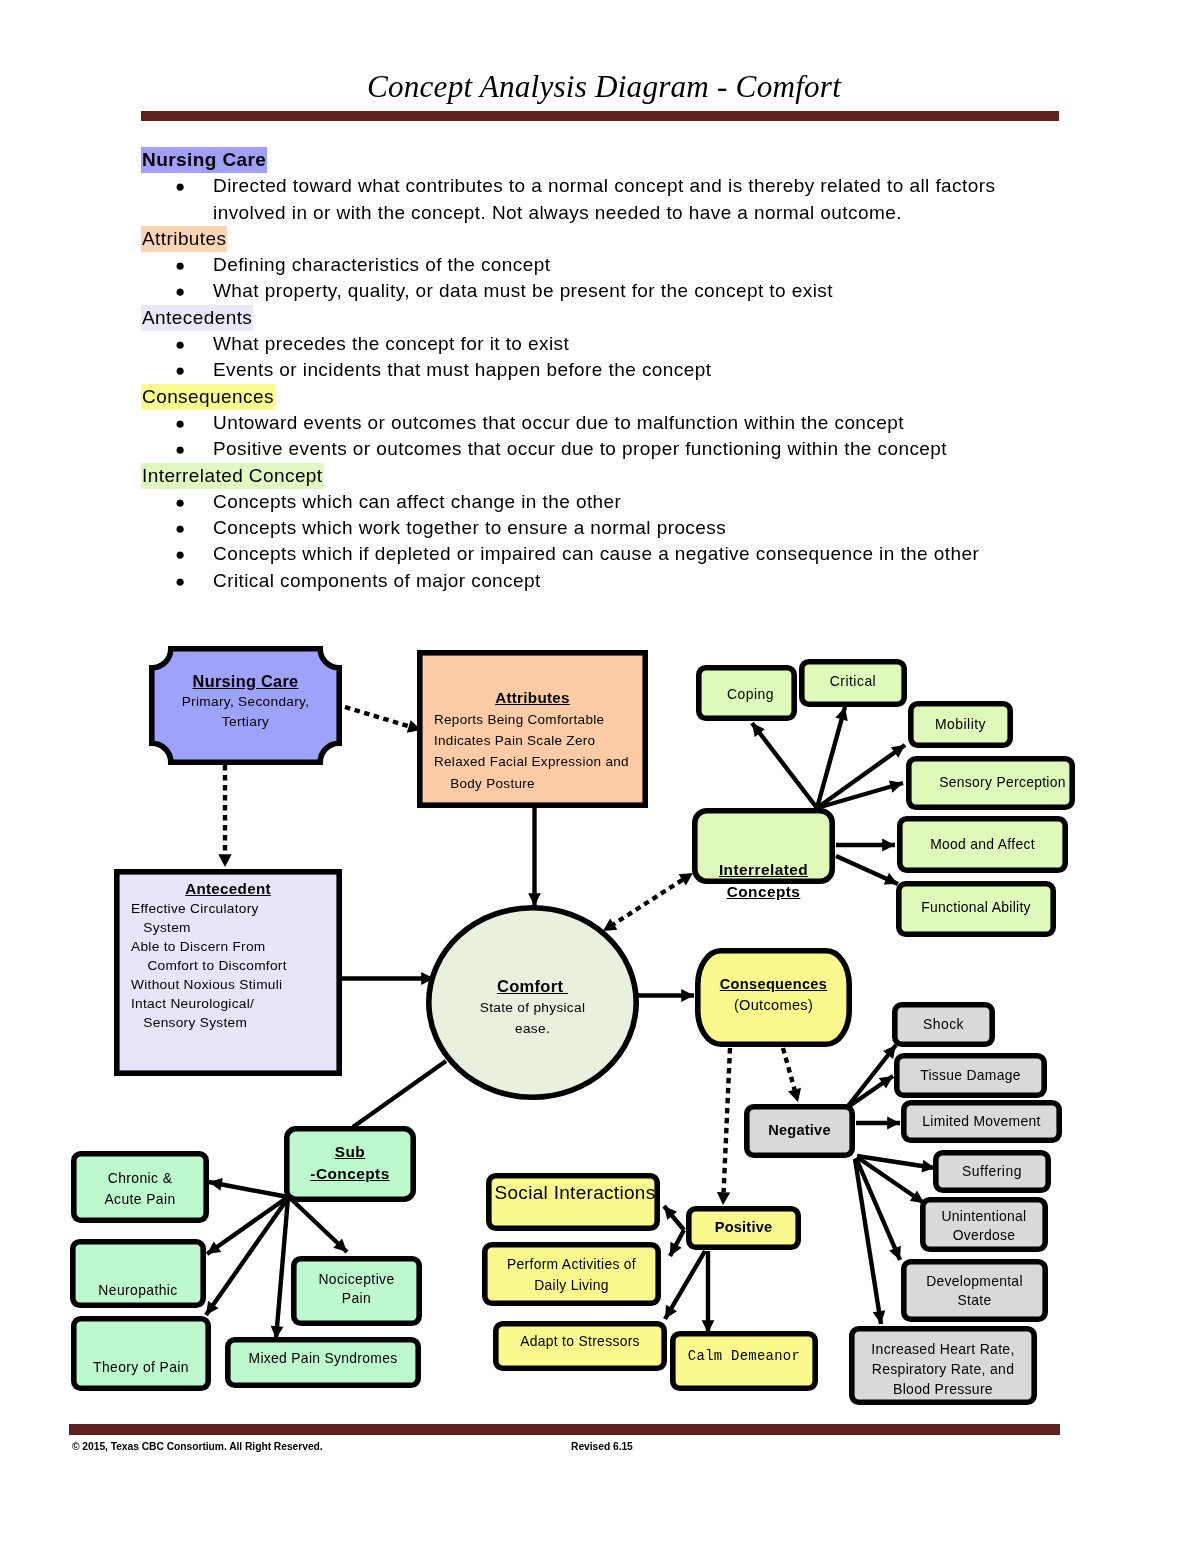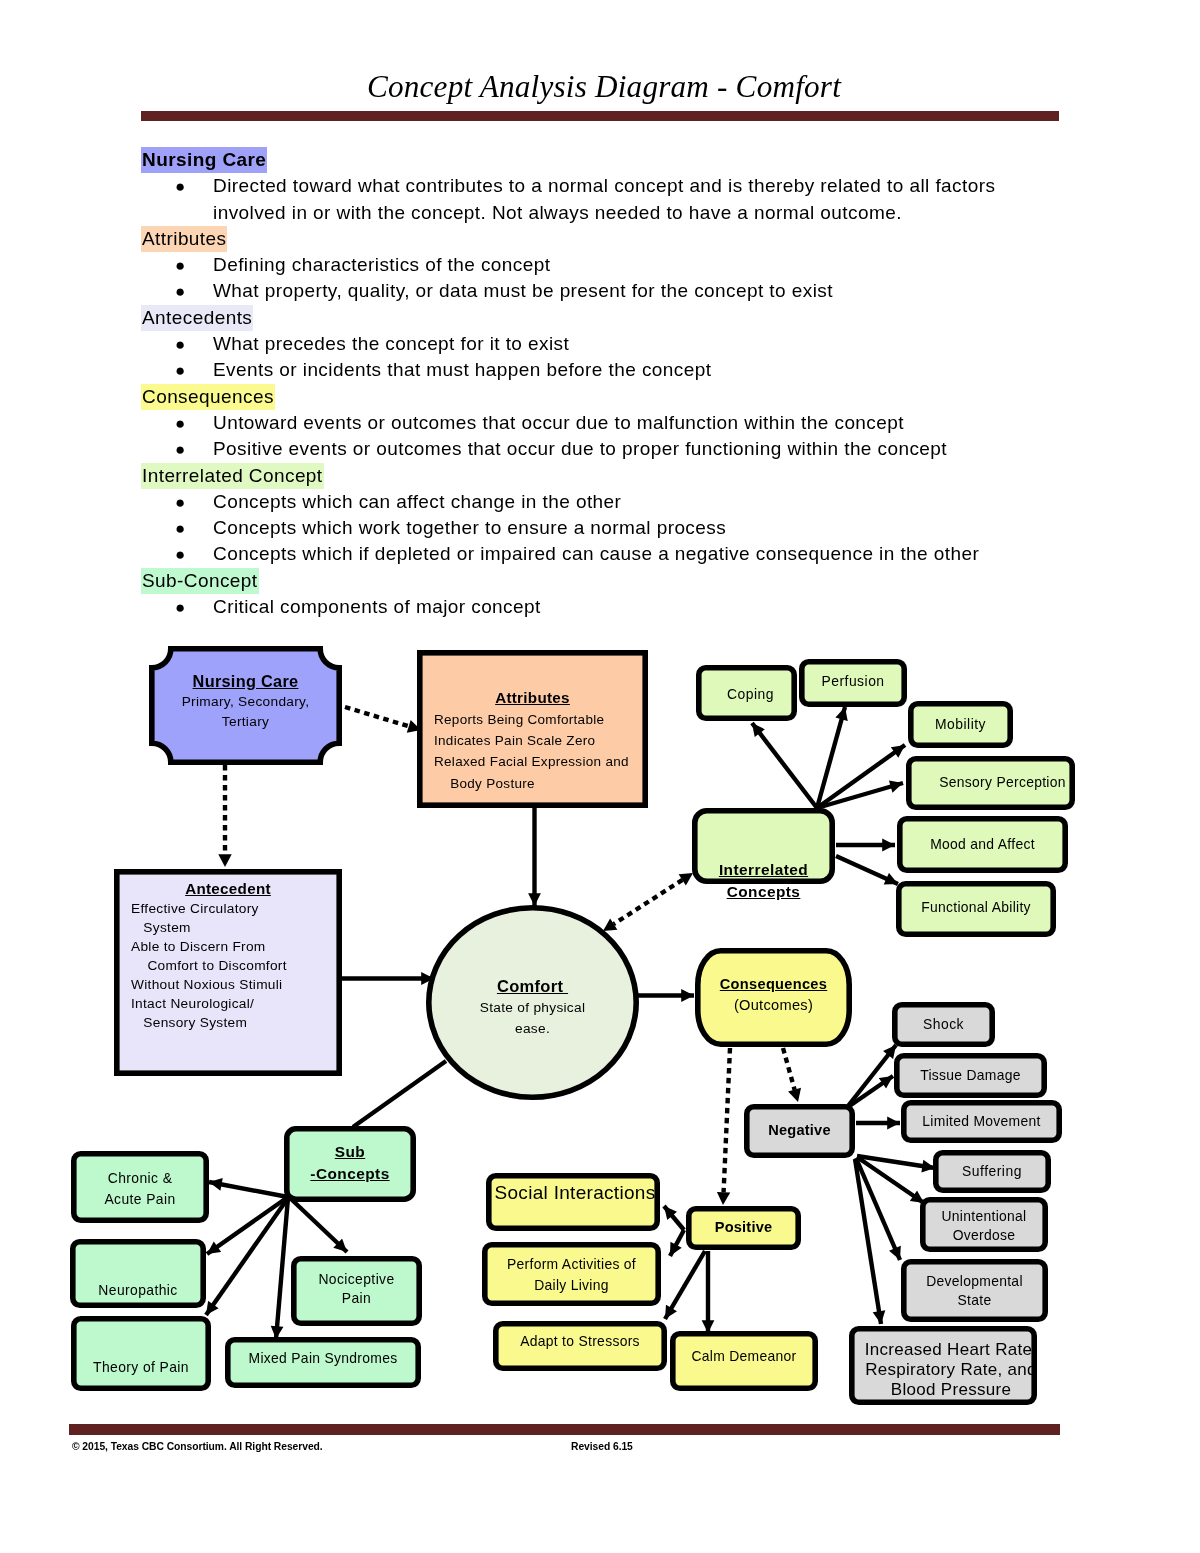--- a/index.html
+++ b/index.html
@@ -85,21 +85,20 @@
       <div class="bul">
           <span class="dot">●</span>
           <span class="txt">Concepts which work together to ensure a normal process</span>
         </div>
       <div class="bul">
           <span class="dot">●</span>
           <span class="txt">Concepts which if depleted or impaired can cause a negative consequence in the other</span>
         </div>
     </div>
     <div class="sec">
-      <div class="sec-head"><span class="hl" style="background:#BFF9CF;">Sub-Concept</span></div>
       <div class="bul">
           <span class="dot">●</span>
           <span class="txt">Critical components of major concept</span>
         </div>
     </div>
 
   </div>
   <div class="foot" id="footer-copyright">© 2015, Texas CBC Consortium. All Right Reserved.</div>
   <div class="foot" id="footer-revision">Revised 6.15</div>
   <svg id="diagram" width="1200" height="1553" viewBox="0 0 1200 1553">
@@ -275,21 +274,21 @@
     <div style="white-space:nowrap;">ease.</div>
    </div>
    <div style="position:absolute;left:692px;top:824px;width:143px;font-size:14px;line-height:22px;text-align:center;letter-spacing:0.45px;margin-top:35px;">
     <div style="text-decoration:underline;font-weight:bold;text-align:center;white-space:pre;font-size:15.4px;line-height:21.9px;">Interrelated</div>
     <div style="text-decoration:underline;font-weight:bold;text-align:center;white-space:pre;font-size:15.4px;line-height:21.9px;">Concepts</div>
    </div>
    <div style="position:absolute;left:700px;top:686px;width:101px;font-size:13.9px;line-height:16px;text-align:center;letter-spacing:0.5px;">
     <div style="white-space:nowrap;">Coping</div>
    </div>
    <div style="position:absolute;left:799px;top:673px;width:108px;font-size:13.9px;line-height:16px;text-align:center;letter-spacing:0.5px;">
-    <div style="white-space:nowrap;">Perfusion</div>
+    <div style="white-space:nowrap;">Critical</div>
    </div>
    <div style="position:absolute;left:908px;top:716px;width:105px;font-size:13.9px;line-height:16px;text-align:center;letter-spacing:0.5px;">
     <div style="white-space:nowrap;">Mobility</div>
    </div>
    <div style="position:absolute;left:906px;top:774px;width:193px;font-size:13.9px;line-height:16px;text-align:center;letter-spacing:0.3px;">
     <div style="white-space:nowrap;">Sensory Perception</div>
    </div>
    <div style="position:absolute;left:897px;top:836px;width:171px;font-size:13.9px;line-height:16px;text-align:center;letter-spacing:0.3px;">
     <div style="white-space:nowrap;">Mood and Affect</div>
    </div>
@@ -319,21 +318,21 @@
     <div style="white-space:nowrap;">Suffering</div>
    </div>
    <div style="position:absolute;left:920px;top:1207px;width:128px;font-size:13.9px;line-height:19.4px;text-align:center;letter-spacing:0.3px;">
     <div style="white-space:nowrap;">Unintentional</div>
     <div style="white-space:nowrap;">Overdose</div>
    </div>
    <div style="position:absolute;left:901px;top:1272px;width:147px;font-size:13.9px;line-height:19.4px;text-align:center;letter-spacing:0.3px;">
     <div style="white-space:nowrap;">Developmental</div>
     <div style="white-space:nowrap;">State</div>
    </div>
-   <div style="position:absolute;left:849px;top:1340px;width:188px;font-size:17px;line-height:19.8px;text-align:center;letter-spacing:0.3px;margin-left:8px;">
+   <div style="position:absolute;left:849px;top:1340px;width:188px;font-size:14px;line-height:19.8px;text-align:center;letter-spacing:0.3px;">
     <div style="white-space:nowrap;">Increased Heart Rate,</div>
     <div style="white-space:nowrap;">Respiratory Rate, and</div>
     <div style="white-space:nowrap;">Blood Pressure</div>
    </div>
    <div style="position:absolute;left:284px;top:1141px;width:132px;font-size:14px;line-height:22px;text-align:center;letter-spacing:0.45px;">
     <div style="text-decoration:underline;font-weight:bold;text-align:center;white-space:pre;font-size:15.4px;line-height:21.9px;">Sub</div>
     <div style="text-decoration:underline;font-weight:bold;text-align:center;white-space:pre;font-size:15.4px;line-height:21.9px;">-Concepts</div>
    </div>
    <div style="position:absolute;left:71px;top:1168px;width:138px;font-size:13.9px;line-height:20.6px;text-align:center;letter-spacing:0.4px;">
     <div style="white-space:nowrap;">Chronic &amp;</div>
@@ -355,18 +354,18 @@
    <div style="position:absolute;left:486px;top:1185px;width:178px;font-size:19px;line-height:16px;text-align:center;letter-spacing:0.3px;">
     <div style="white-space:nowrap;">Social Interactions</div>
    </div>
    <div style="position:absolute;left:482px;top:1254px;width:179px;font-size:13.9px;line-height:20.6px;text-align:center;letter-spacing:0.3px;">
     <div style="white-space:nowrap;">Perform Activities of</div>
     <div style="white-space:nowrap;">Daily Living</div>
    </div>
    <div style="position:absolute;left:493px;top:1333px;width:174px;font-size:13.9px;line-height:16px;text-align:center;letter-spacing:0.3px;">
     <div style="white-space:nowrap;">Adapt to Stressors</div>
    </div>
-   <div style="position:absolute;left:670px;top:1348px;width:148px;font-size:13.9px;line-height:16px;text-align:center;letter-spacing:0.3px;">
+   <div style="position:absolute;left:670px;top:1348px;width:148px;font-size:13.9px;line-height:16px;text-align:center;letter-spacing:0.3px;font-family:Liberation Mono, monospace;">
     <div style="white-space:nowrap;">Calm Demeanor</div>
    </div>
   </div>
 
 </div>
 
 </body></html>

